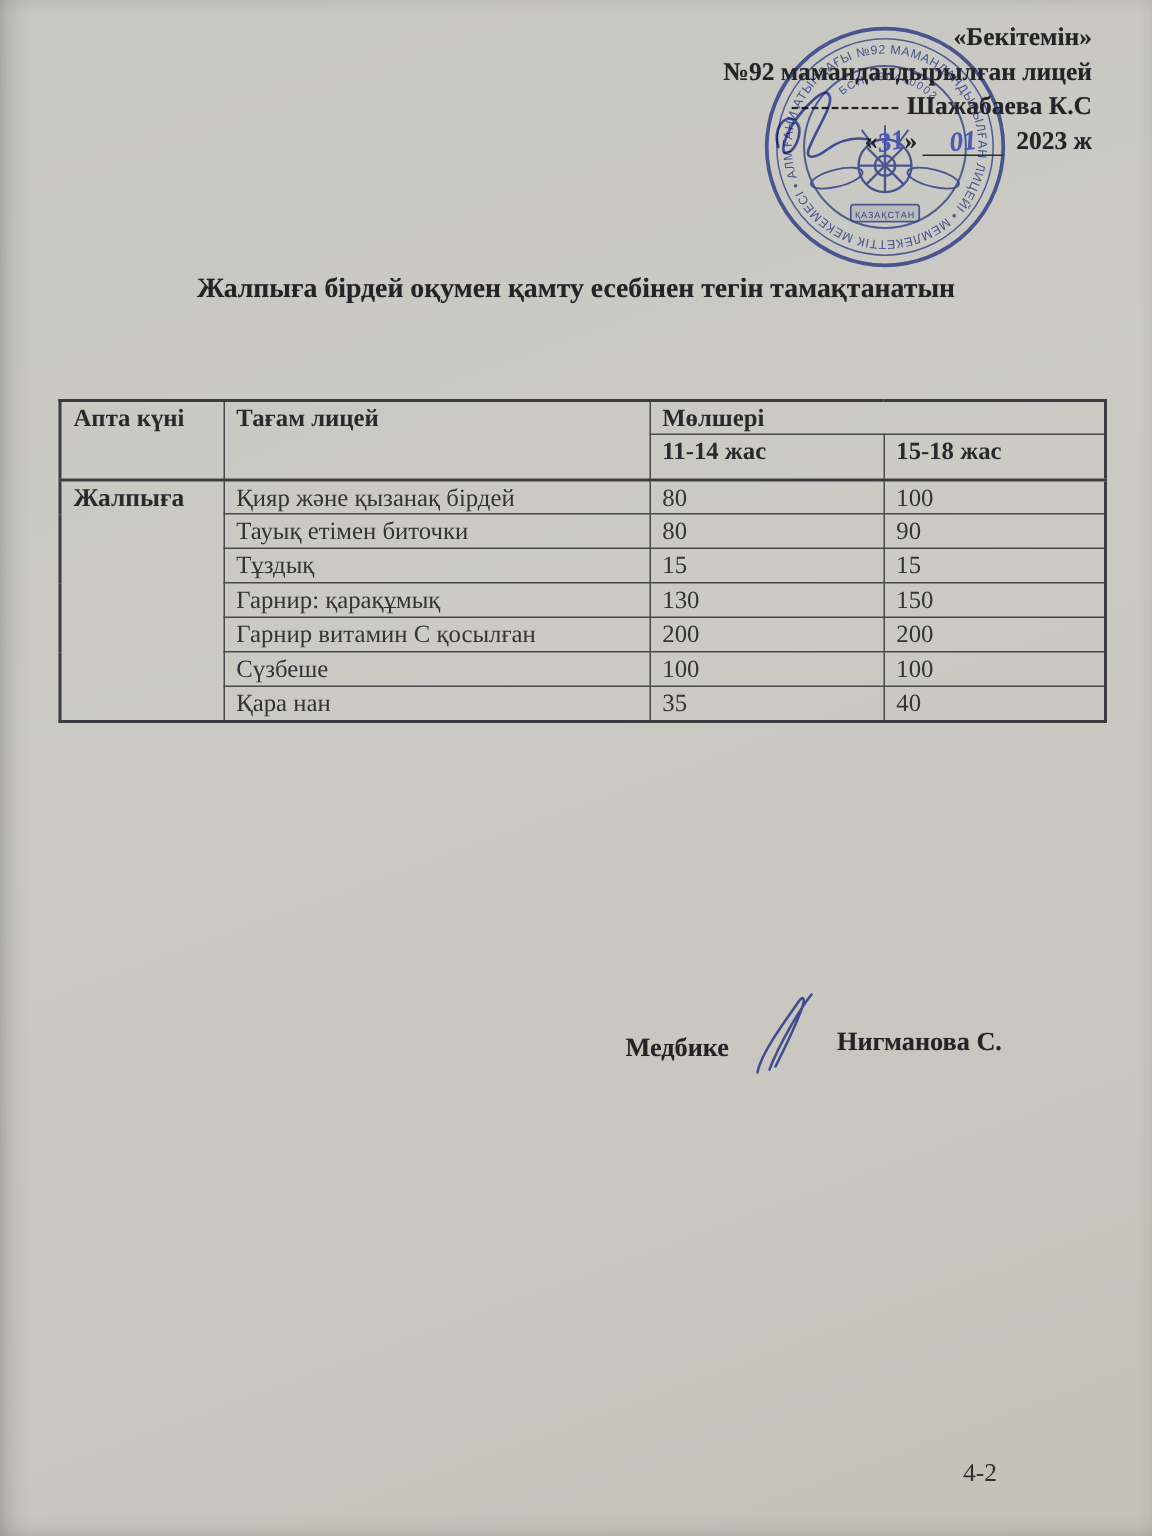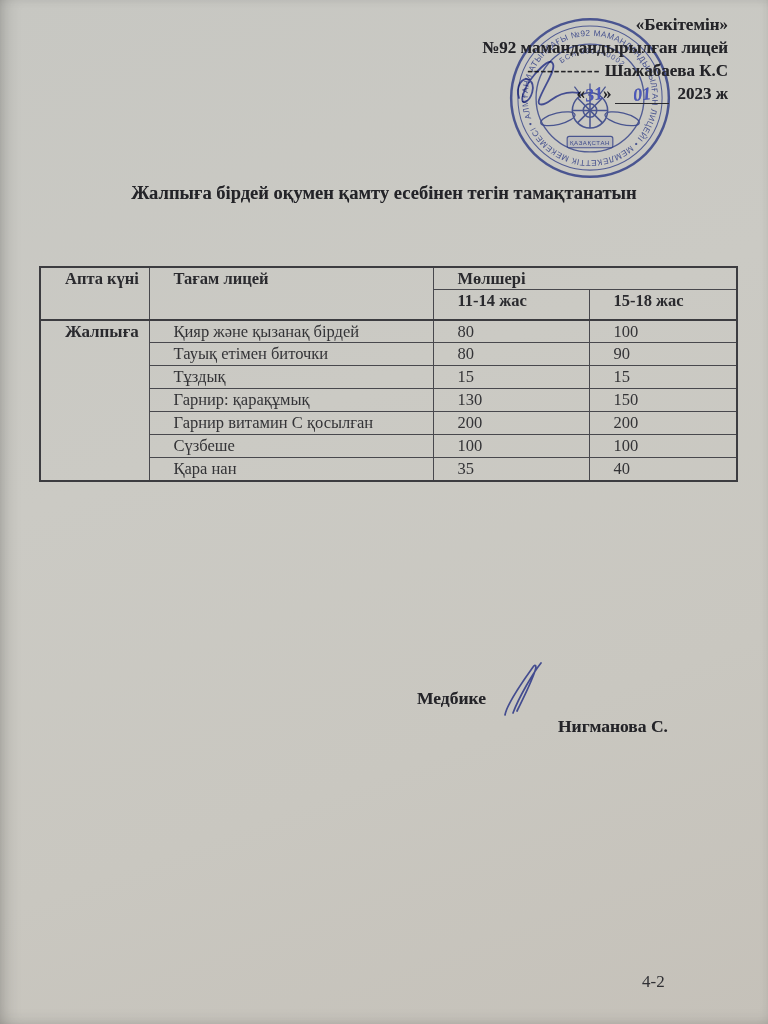--- a/index.html
+++ b/index.html
@@ -35,34 +35,34 @@
   }
   table.menu {
     position:absolute; left:39px; top:266px; z-index:1;
     width:697px; table-layout:fixed; border-collapse:collapse;
     font-size:16.5px; color:#333336;
   }
   table.menu, table.menu th, table.menu td { border:1.3px solid #48484d; }
   table.menu { border-width:2.4px; border-color:#3c3c40; }
   table.menu tbody { border-top:2.2px solid #3c3c40; }
   table.menu th { font-weight:bold; color:#2a2a2e; }
-  table.menu th, table.menu td { vertical-align:top; padding:1px 4px 0 24px; text-align:left;
+  table.menu th, table.menu td { vertical-align:top; padding:1px 4px 0 8px; text-align:left;
     overflow:hidden; white-space:nowrap; }
   tr.hrow1 { height:19px; }
   tr.hrow2 { height:30px; }
   table.menu tbody tr { height:23px; }
   th.c-day, th.c-dish, th.c-portion { text-align:center; padding-top:3px; }
   th.day-cell { text-align:left; padding-left:10px; padding-top:3px; font-size:17px; }
   td.dish { padding-left:7px; }
   .nurse-role, .nurse-name {
     position:absolute; z-index:1; font-weight:bold; font-size:17.5px; color:#242428;
     text-shadow:0 0 0.5px rgba(20,20,30,0.3);
   }
   .nurse-role { left:417px; top:688px; }
-  .nurse-name { left:558px; top:716px; }
+  .nurse-name { left:558px; top:684px; }
   .page-num { position:absolute; left:642px; top:972px; z-index:1;
     font-size:17px; color:#303034; }
   .stamp-ink { stroke:#4152b0; fill:none; }
   .stamp-text { fill:#4152b0; font-family:"Liberation Sans", sans-serif; }
 </style>
 </head>
 <body>
 
 <div id="page">
 

